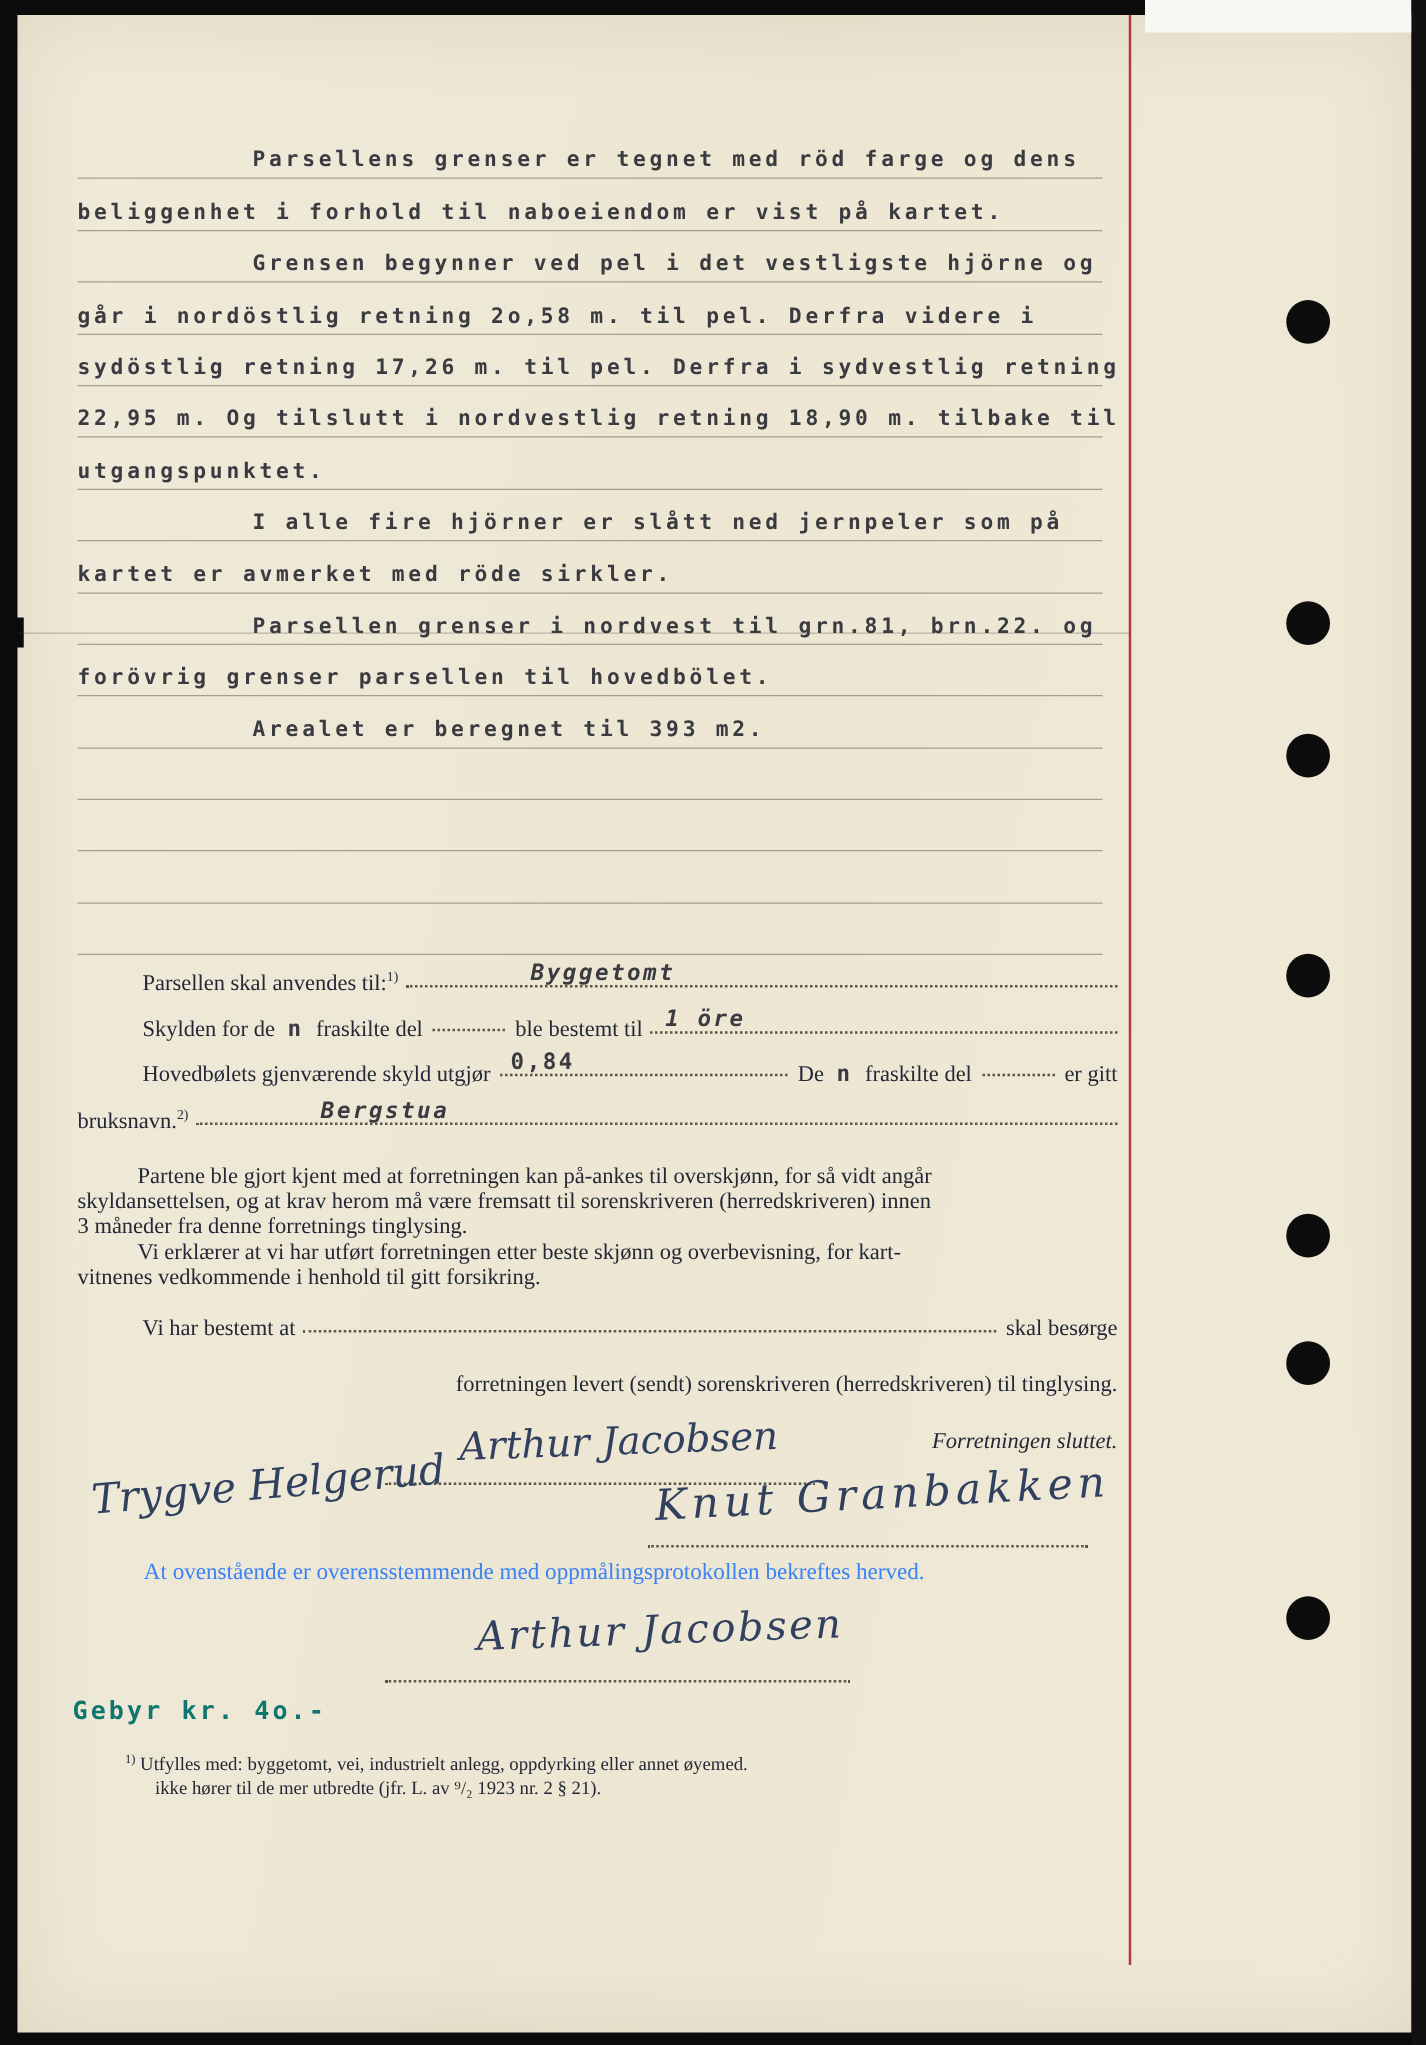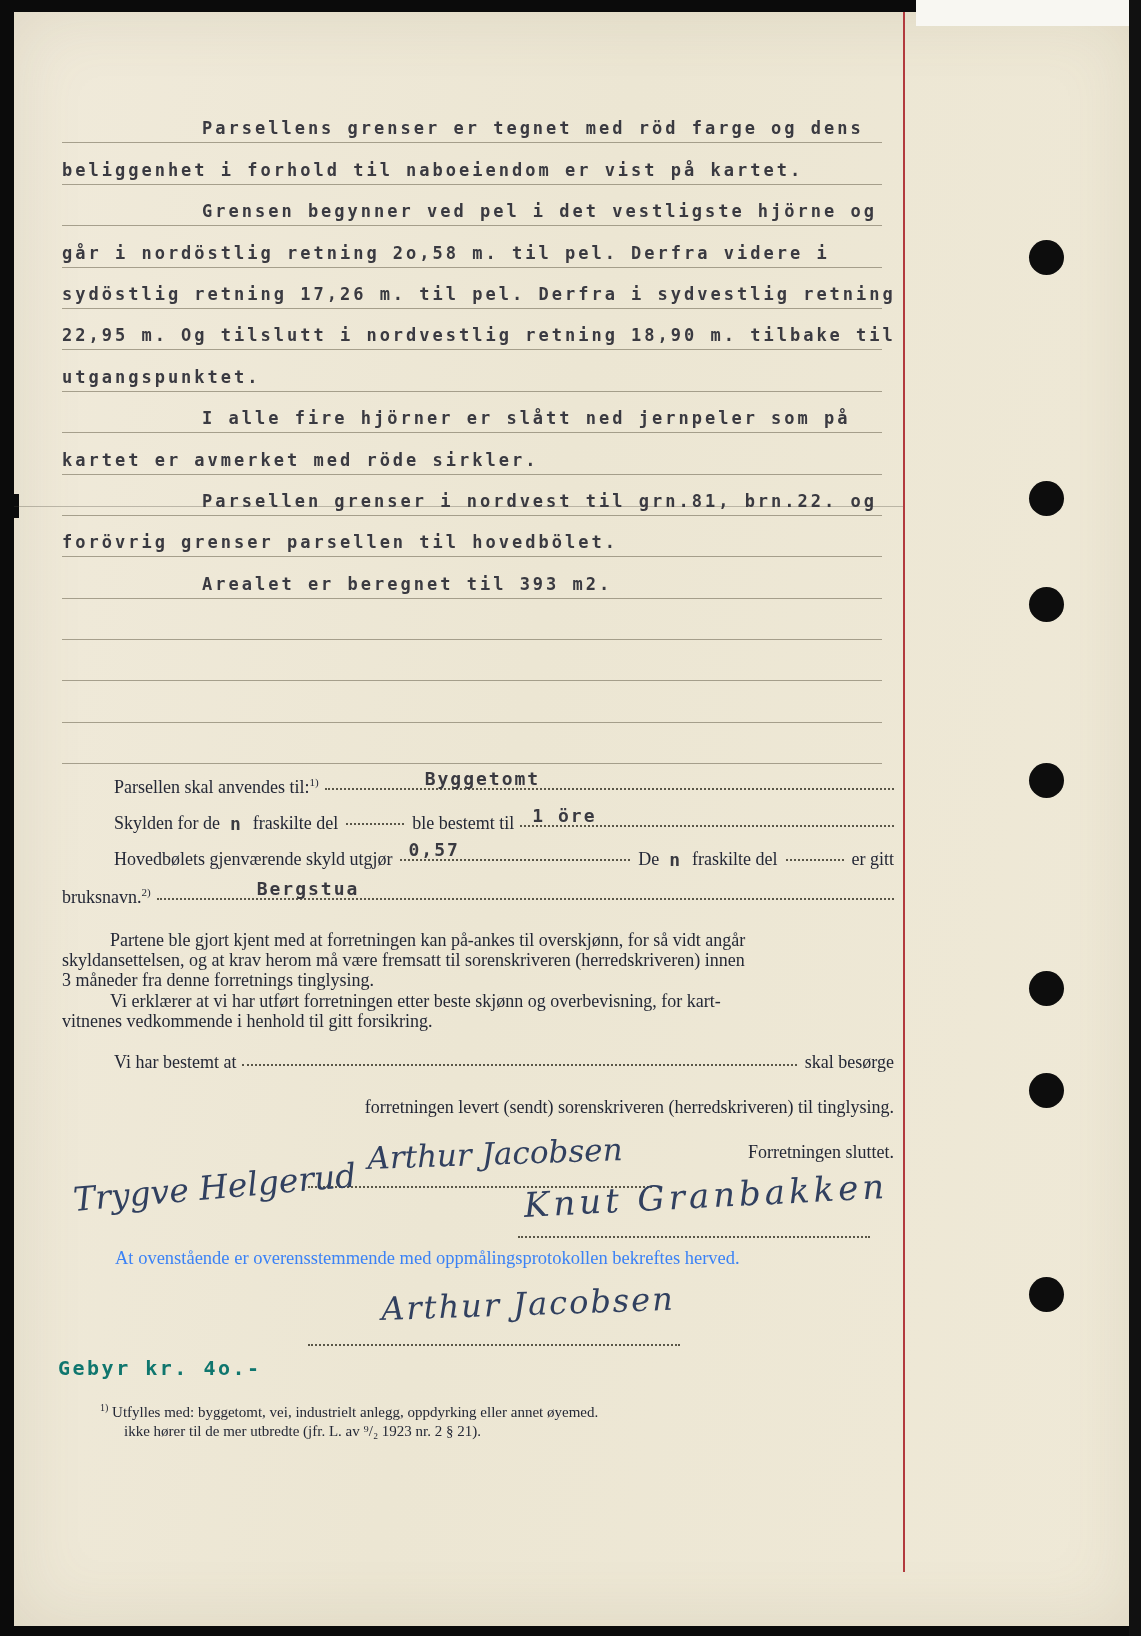--- a/index.html
+++ b/index.html
@@ -27,32 +27,32 @@
 
   .typed { font-family:"DejaVu Sans Mono", monospace; font-weight:bold; letter-spacing:2px;
            color:#3a3a41; font-size:18px; }
 
   
   .form-area { position:absolute; left:62px; top:776px; width:832px; font-size:18px; color:#242836; }
   .frow { display:flex; align-items:flex-start; height:31px; white-space:nowrap; }
   .frow.indent { padding-left:52px; }
   .mt2{margin-top:2px}.mt5{margin-top:5px}.mt6{margin-top:6px}.mt14{margin-top:14px}.mt20{margin-top:20px}.mt24{margin-top:24px}
   .ffill { flex:1; position:relative; height:14px; border-bottom:2px dotted #595648; margin-left:6px; }
-  .ffill > .typed { position:absolute; bottom:-1px; white-space:nowrap; }
+  .ffill > .typed { position:absolute; bottom:-1px; white-space:nowrap;font-style:italic; }
   .off100 { left:100px; } .off12 { left:12px; } .off8 { left:8px; }
   .dotseg { height:12px; border-bottom:2px dotted #595648; width:58px; margin:0 8px; flex-shrink:0; }
   .dotseg.grow { flex:1; width:auto; position:relative; margin:0 8px; }
   .dotseg.grow > .typed { position:absolute; bottom:-1px; white-space:nowrap; }
   sup.ref { font-size:11px; }
   .inlv { margin:0 10px; }
   .para { line-height:19.8px; }
   .pline { white-space:nowrap; }
   .pline.first { padding-left:48px; }
   .plain { white-space:nowrap;text-align:right; }
-  .sluttet { padding-left:52px; }
+  .sluttet { padding-left:52px;font-style:italic; }
 
   
   .hand { position:absolute; font-family:"DejaVu Serif", serif; font-style:italic; color:#31405f;
           transform-origin:left bottom; white-space:nowrap; }
   .sig-top    { left:368px; top:1140px; font-size:31px; transform:rotate(-2deg); }
   .sig-left   { left:75px;  top:1180px; font-size:33px; transform:rotate(-5deg); }
   .sig-right  { left:525px; top:1185px; font-size:34px; letter-spacing:4px; transform:rotate(-3deg); }
   .sig-bottom { left:382px; top:1290px; font-size:32px; letter-spacing:2px; transform:rotate(-2deg); }
   .dotline { position:absolute; border-bottom:2px dotted #595648; height:0; }
   .dl-top    { left:308px; top:1186px; width:344px; }
@@ -124,21 +124,21 @@
       <span class="dotseg"></span>
       <span>ble bestemt til</span>
       <span class="ffill">
           <span class="typed off12">1 öre</span>
         </span>
     </div>
 
     <div class="frow indent mt5">
       <span>Hovedbølets gjenværende skyld utgjør</span>
       <span class="dotseg grow">
-          <span class="typed off8">0,57</span>
+          <span class="typed off8">0,84</span>
         </span>
       <span>De</span>
       <span class="typed inlv">n</span>
       <span>fraskilte del</span>
       <span class="dotseg"></span>
       <span>er gitt</span>
     </div>
 
     <div class="frow mt6">
       <span><span>bruksnavn.</span><sup class="ref">2)</sup></span>

